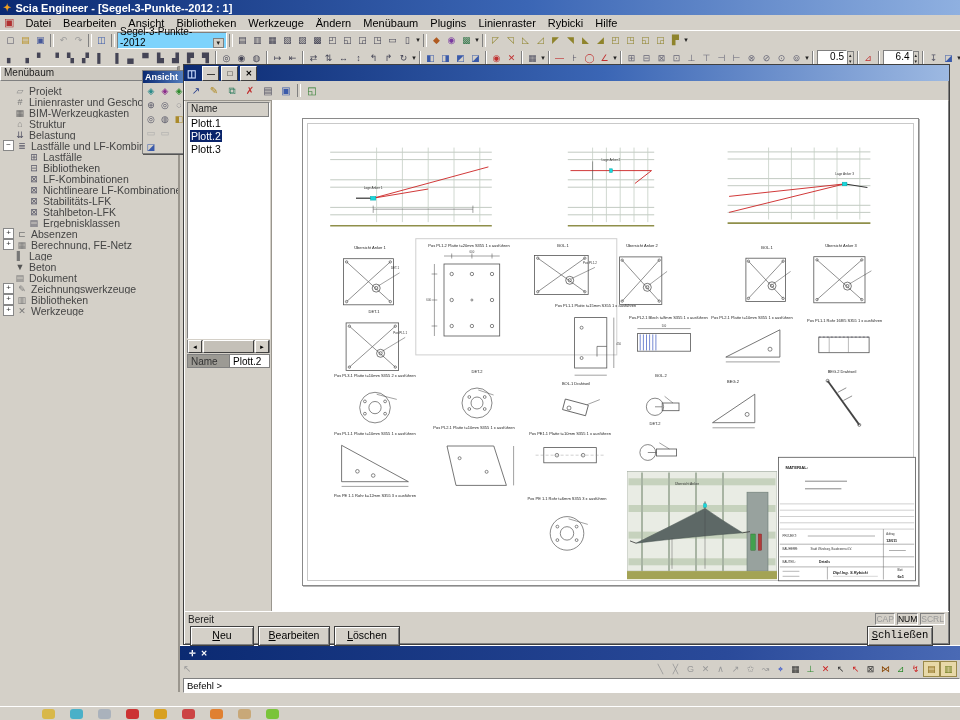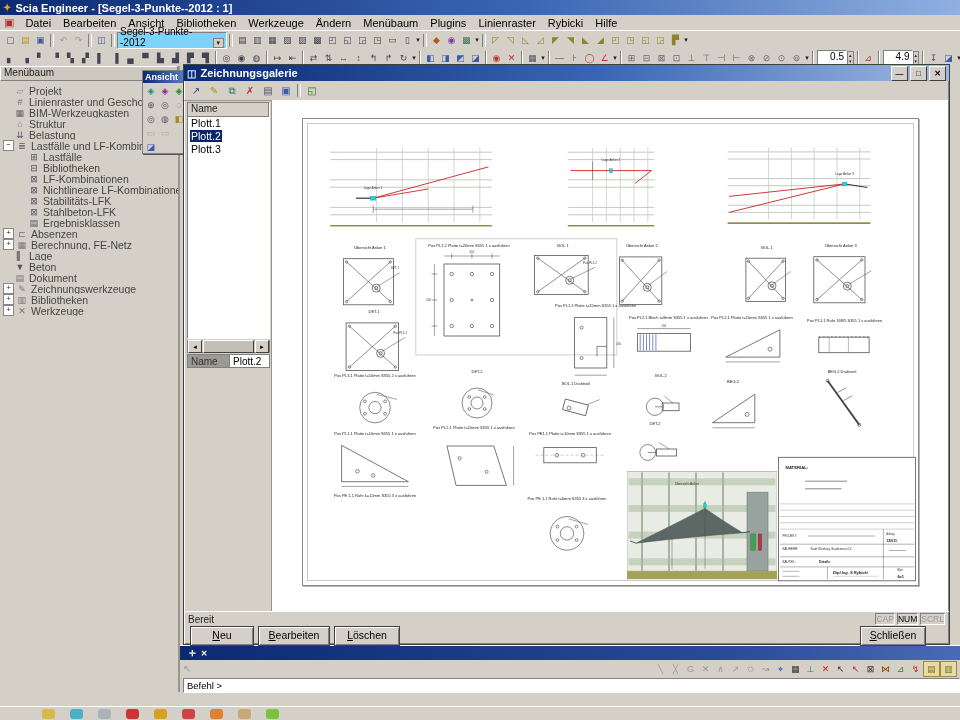--- a/index.html
+++ b/index.html
@@ -297,21 +297,21 @@
           <span>▴</span>
           <span>▾</span>
         </span>
       </span>
       <span class="tbsep"></span>
       <span class="tbgrpx">
         <span class="tbi" style="color: rgb(192, 48, 48);">⊿</span>
       </span>
       <span class="tbsep"></span>
       <span class="spinbox">
-        <span class="spinval">4.9</span>
+        <span class="spinval">6.4</span>
         <span class="spinarrows">
           <span>▴</span>
           <span>▾</span>
         </span>
       </span>
       <span class="tbsep"></span>
       <span class="tbgrpx">
         <span class="tbi" style="color: rgb(85, 85, 102);">↧</span>
         <span class="tbi" style="color: rgb(58, 90, 170);">◪</span>
         <span class="tbcaret">▾</span>
@@ -453,21 +453,20 @@
         </div>
         <div class="arow">
           <span class="aico" style="color: rgb(58, 90, 170);">◪</span>
         </div>
       </div>
   </div>
 
   <div id="gallery">
     <div class="gtitle">
       <span class="gwico">◫</span>
-      <span class="gtitle-text">Zeichnungsgalerie</span>
       <span class="wbtn">—</span>
       <span class="wbtn">□</span>
       <span class="wbtn">✕</span>
     </div>
     <div class="gtool" id="gallery-toolbar">
         <span class="gtb" style="color: rgb(34, 58, 138);">↗</span>
         <span class="gtb" style="color: rgb(176, 138, 32);">✎</span>
         <span class="gtb" style="color: rgb(42, 122, 90);">⧉</span>
         <span class="gtb" style="color: rgb(192, 48, 48);">✗</span>
         <span class="gtb" style="color: rgb(85, 85, 102);">▤</span>
@@ -917,21 +916,21 @@
     </div>
 
     <div class="gstatus">
       <span class="gstatus-text">Bereit</span>
       <span id="gindicators"><span class="ind">CAP</span><span class="ind on">NUM</span><span class="ind">SCRL</span></span>
     </div>
     <div class="gbtns">
       <span class="btn" style="left:6px;width:62px;">Neu</span>
       <span class="btn" style="left:74px;width:70px;">Bearbeiten</span>
       <span class="btn" style="left:150px;width:64px;">Löschen</span>
-      <span class="btn" style="right:23px;width:64px;">Schließen</span>
+      <span class="btn" style="right:16px;width:64px;font-family:Liberation Mono, monospace;">Schließen</span>
     </div>
   </div>
 
   <div id="cmd">
     <div class="ctitle">
       <span class="cico">✛</span>
       <span class="cico">✕</span>
     </div>
     <div class="crow">
       <span class="cleft">↖</span>

